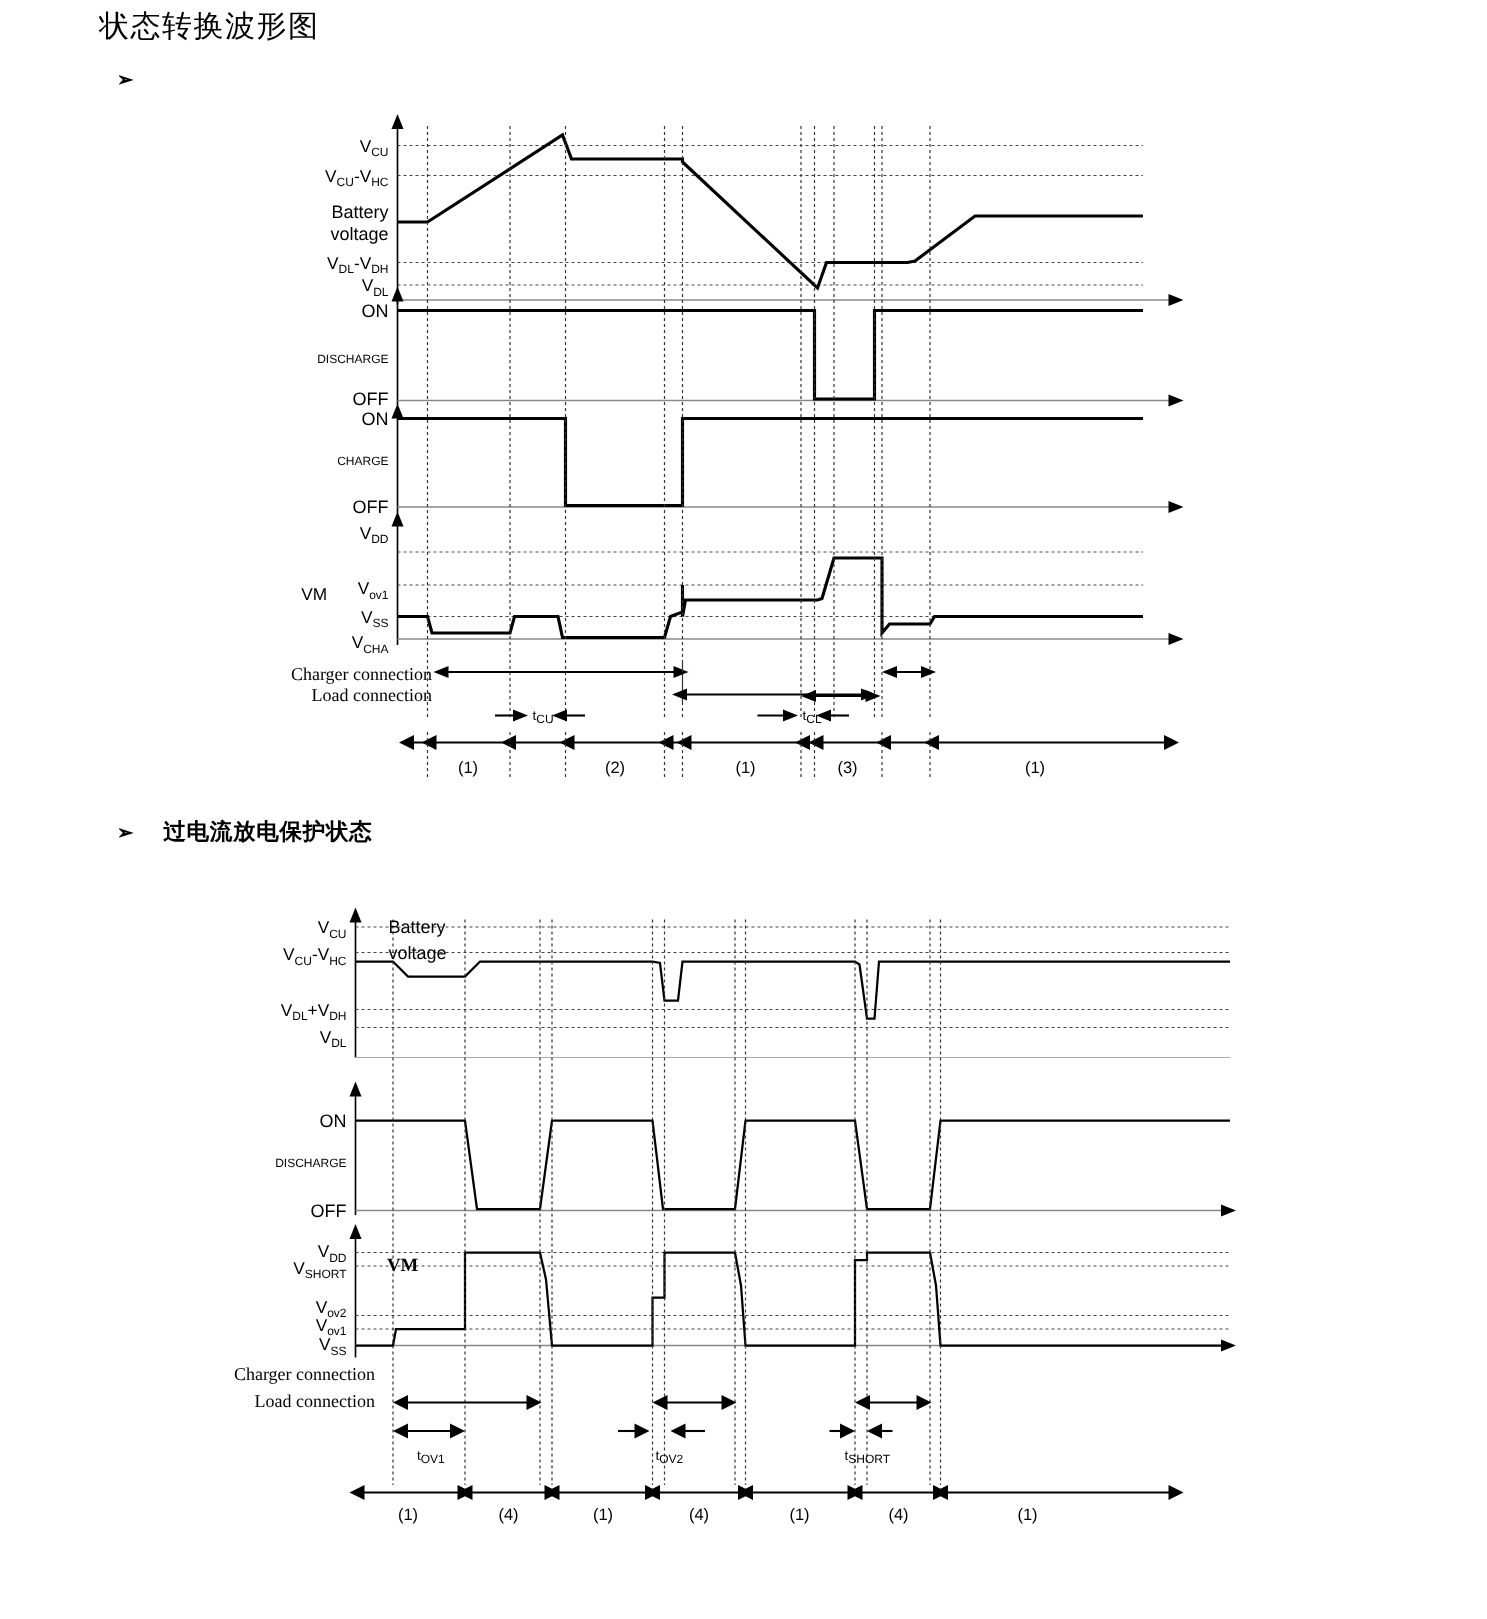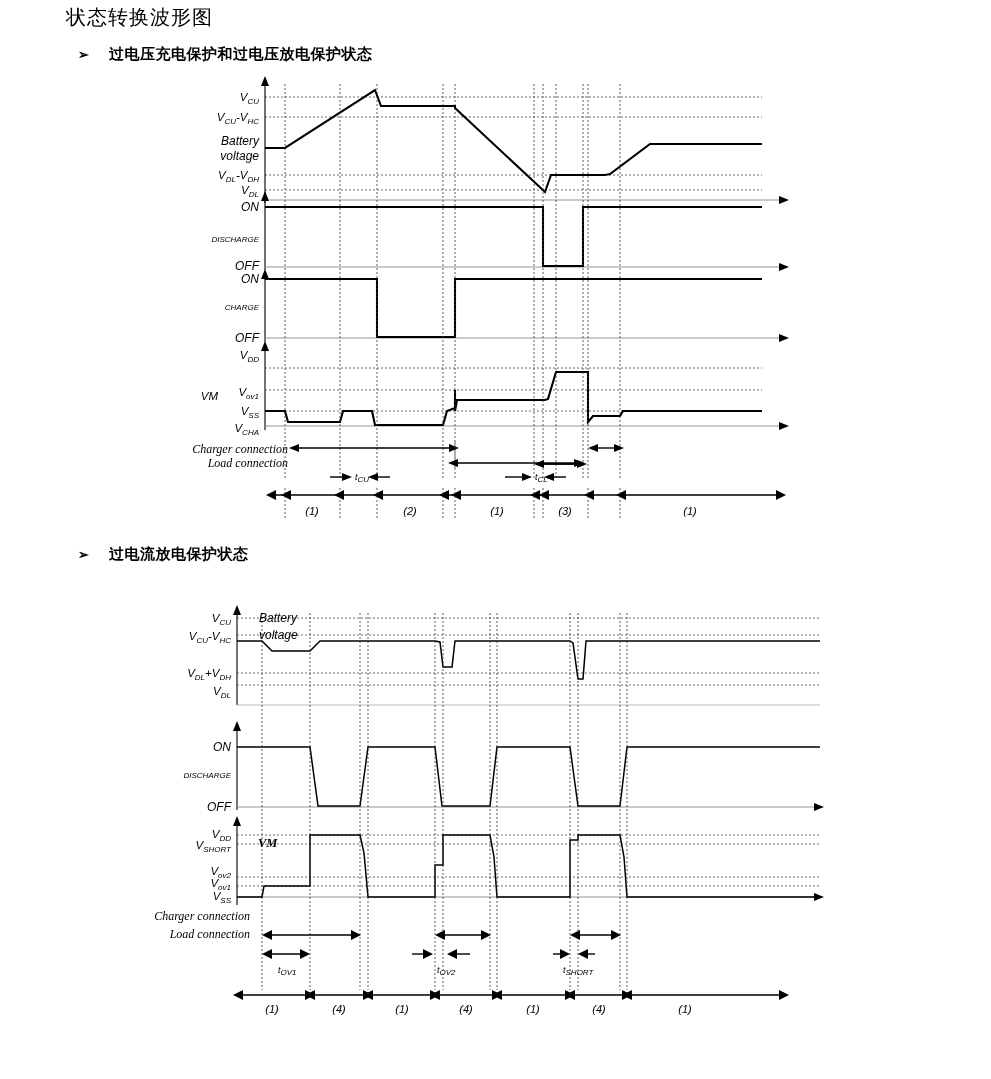--- a/index.html
+++ b/index.html
@@ -21,21 +21,21 @@
     font-size:13px;font-family:"Liberation Serif",serif;font-weight:bold;
   }
   .bullet-text{
     font-family:"Liberation Serif",serif;
     font-size:15px;font-weight:bold;letter-spacing:.5px;
   }
   #bullet1{left:78px;top:45px;}
   #bullet2{left:78px;top:545px;}
 
   
-  .figure{position:absolute;font-style:italic;}
+  .figure{position:absolute;}
   #fig1{left:0;top:70px;width:991px;height:460px;}
   #fig2{left:0;top:595px;width:991px;height:440px;}
   .figure svg{display:block;}
 
   
   svg text{font-family:"Liberation Sans",sans-serif;fill:#000;}
   .lbl{font-size:11.5px;}
   .lbl-sm{font-size:8px;}
   .lbl-sub{font-size:8px;}
   .lbl-big{font-size:12px;}
@@ -55,21 +55,20 @@
 </style>
 </head>
 <body>
 
 <div class="page">
 
   <div class="doc-title">状态转换波形图</div>
 
   <div class="bullet-row" id="bullet1">
     <span class="bullet-mark">➢</span>
-    <span class="bullet-text">过电压充电保护和过电压放电保护状态</span>
   </div>
 
   <div class="bullet-row" id="bullet2">
     <span class="bullet-mark">➢</span>
     <span class="bullet-text">过电流放电保护状态</span>
   </div>
 
   <div class="figure" id="fig1">
   <svg width="991" height="460" viewBox="0 0 991 460">
 

